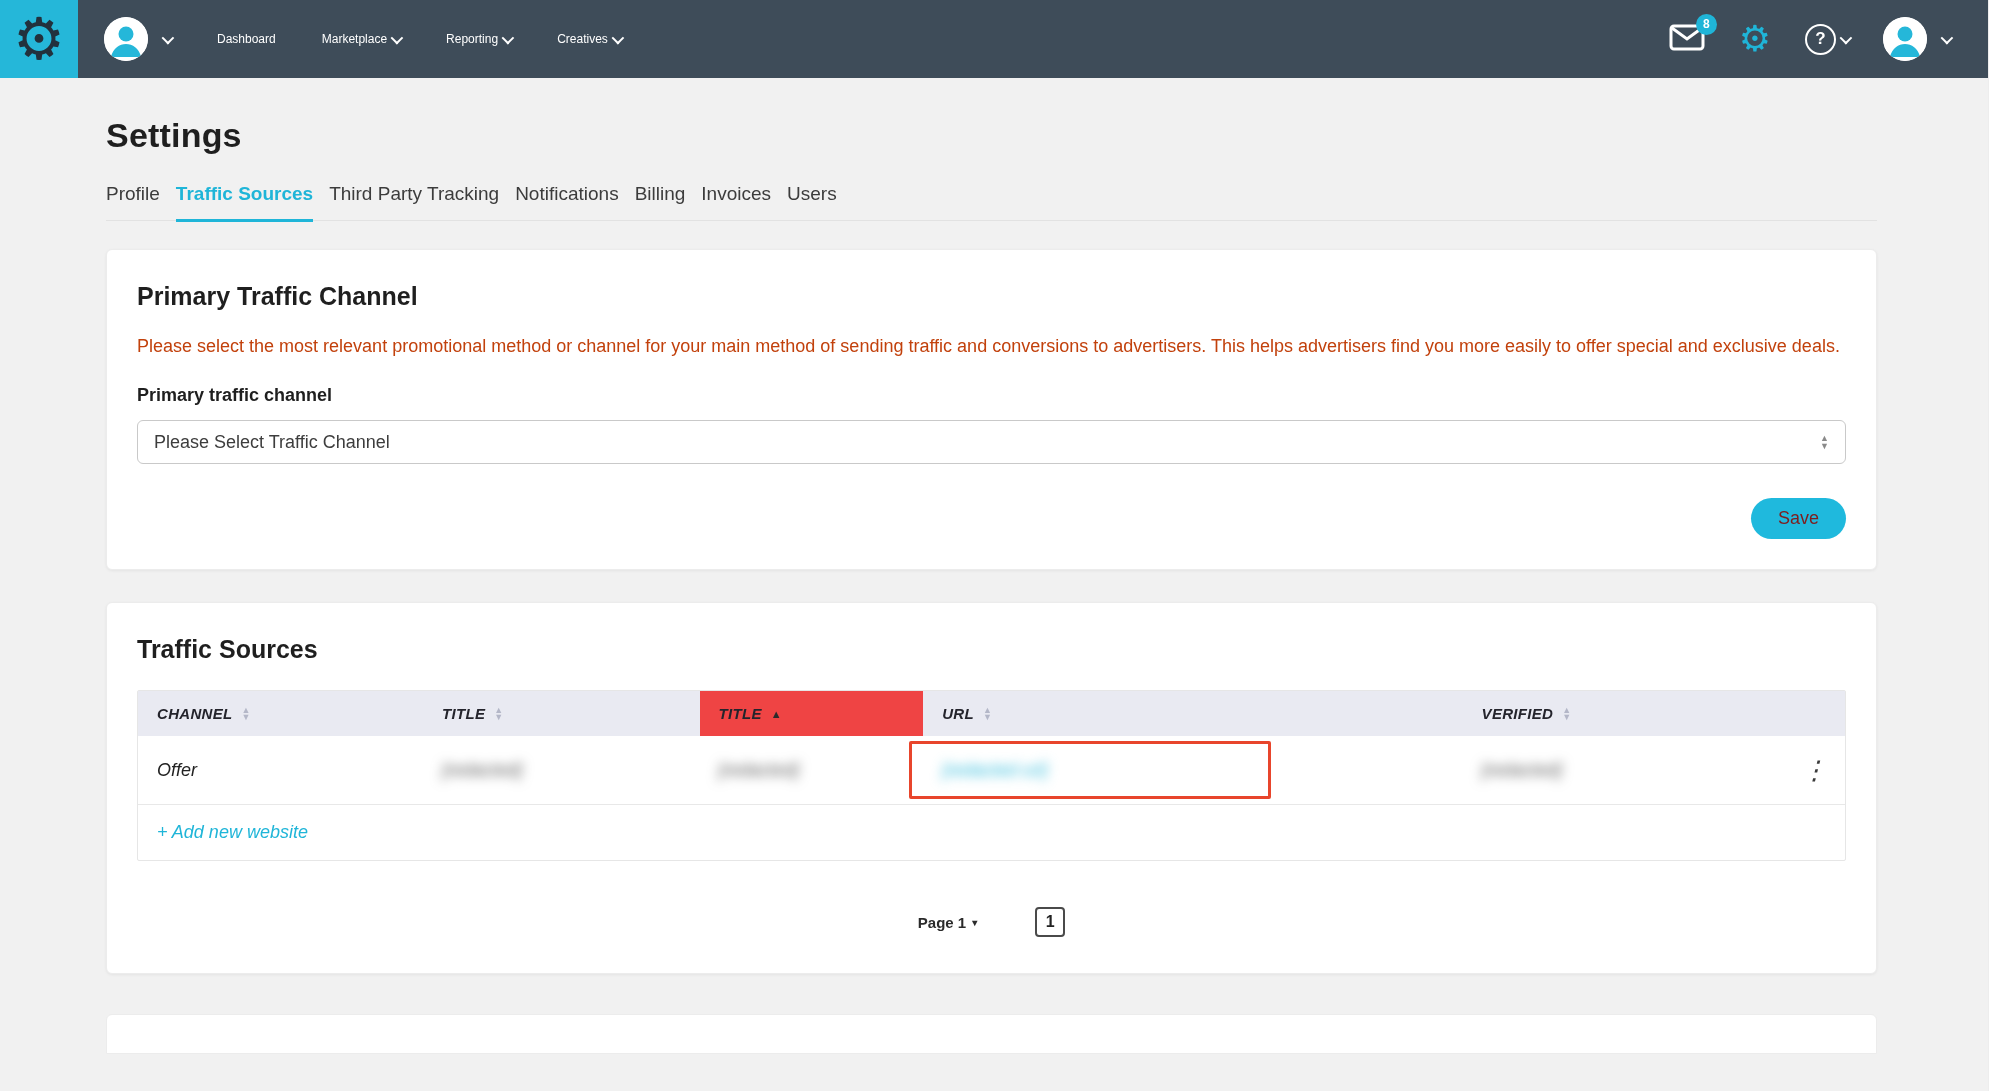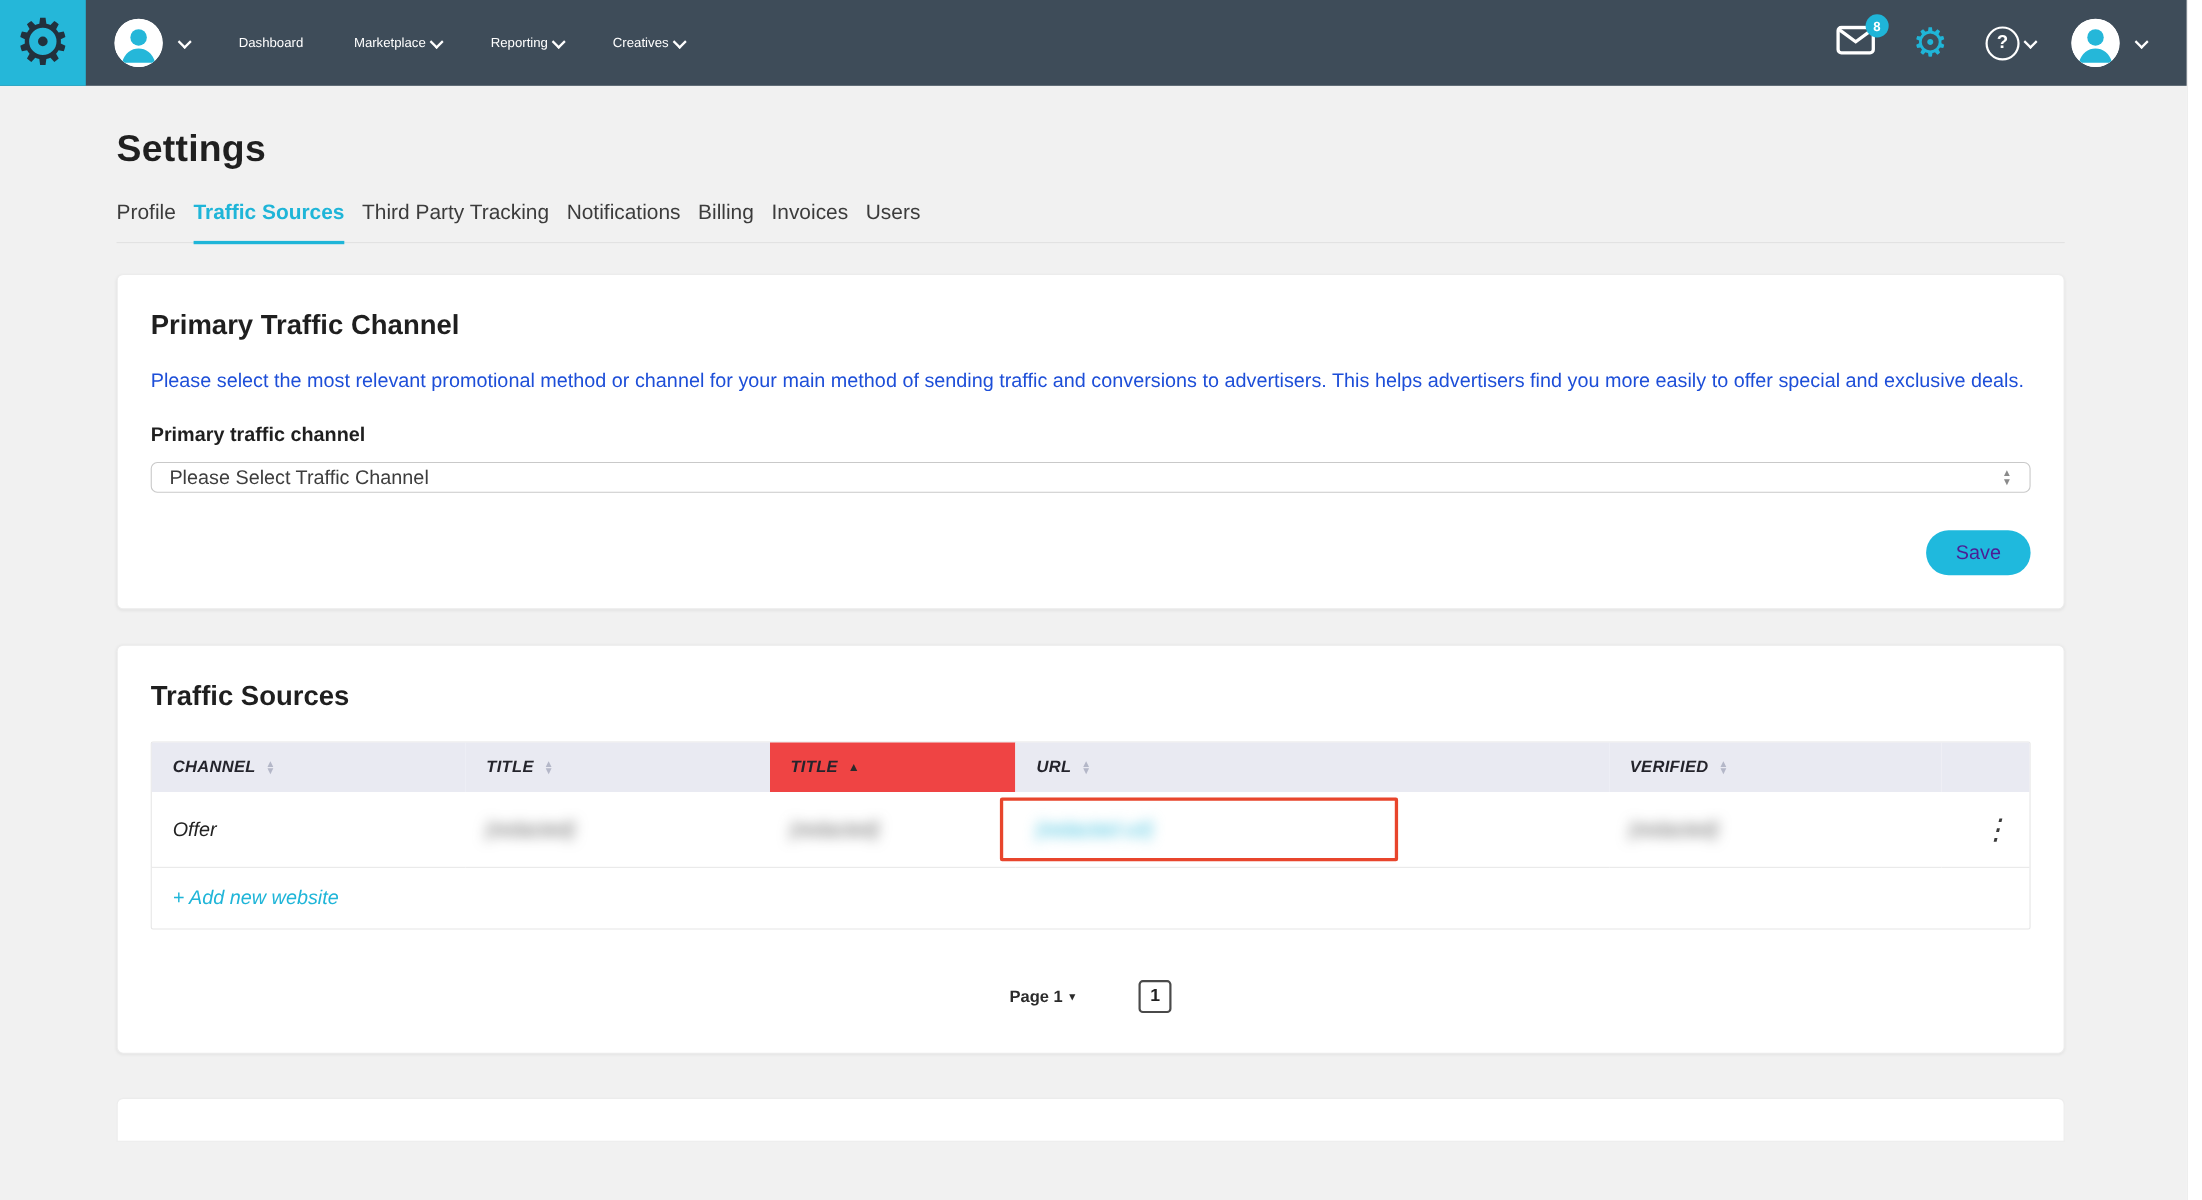--- a/index.html
+++ b/index.html
@@ -64,32 +64,32 @@
   .tab.active { color:#1fb5d8; font-weight:700; border-bottom:3px solid #1fb5d8; margin-bottom:-2px; }
 
   .card {
     background:#fff; border-radius:6px; border:1px solid #ececec;
     box-shadow:0 1px 3px rgba(0,0,0,.06);
     padding:32px 30px 30px 30px;
   }
   .card-1 { margin-top:28px; }
   .card-2 { margin-top:32px; padding-bottom:36px; }
   .card-title { font-size:25px; font-weight:700; color:#1f1f1f; }
-  .card-desc { margin-top:22px; font-size:18px; line-height:1.45; color:#1d4ed8; }
+  .card-desc { margin-top:22px; font-size:18px; line-height:1.45; color:#c2410c; }
 
   .field-label { display:block; margin-top:26px; font-size:18px; font-weight:700; color:#1f1f1f; }
   .select-box {
-    margin-top:14px; height:28px; border:1px solid #c9c9c9; border-radius:6px;
+    margin-top:14px; height:44px; border:1px solid #c9c9c9; border-radius:6px;
     display:flex; align-items:center; justify-content:space-between;
     padding:0 16px 0 16px; font-size:18px; color:#3d3d3d; cursor:pointer; background:#fff;
   }
   .select-arrows { display:flex; flex-direction:column; font-size:9px; line-height:8px; color:#8a8a8a; }
   .save-row { display:flex; justify-content:flex-end; margin-top:34px; }
   .btn-save {
-    background:#1fb9dd; color:#4c1d95; border:none; border-radius:999px;
+    background:#1fb9dd; color:#7f1d1d; border:none; border-radius:999px;
     font-size:18px; font-family:inherit; padding:10px 27px; cursor:pointer;
   }
 
   
   .table-wrap { margin-top:26px; border:1px solid #e6e6e6; border-radius:2px;font-style:italic; }
   table.ts { width:100%; border-collapse:collapse; table-layout:fixed; }
   th {
     background:#e9eaf2; text-align:left; font-size:15px; font-weight:700; color:#24242c;
     padding:14px 0 14px 19px; letter-spacing:.3px; cursor:pointer; white-space:nowrap;
   }

